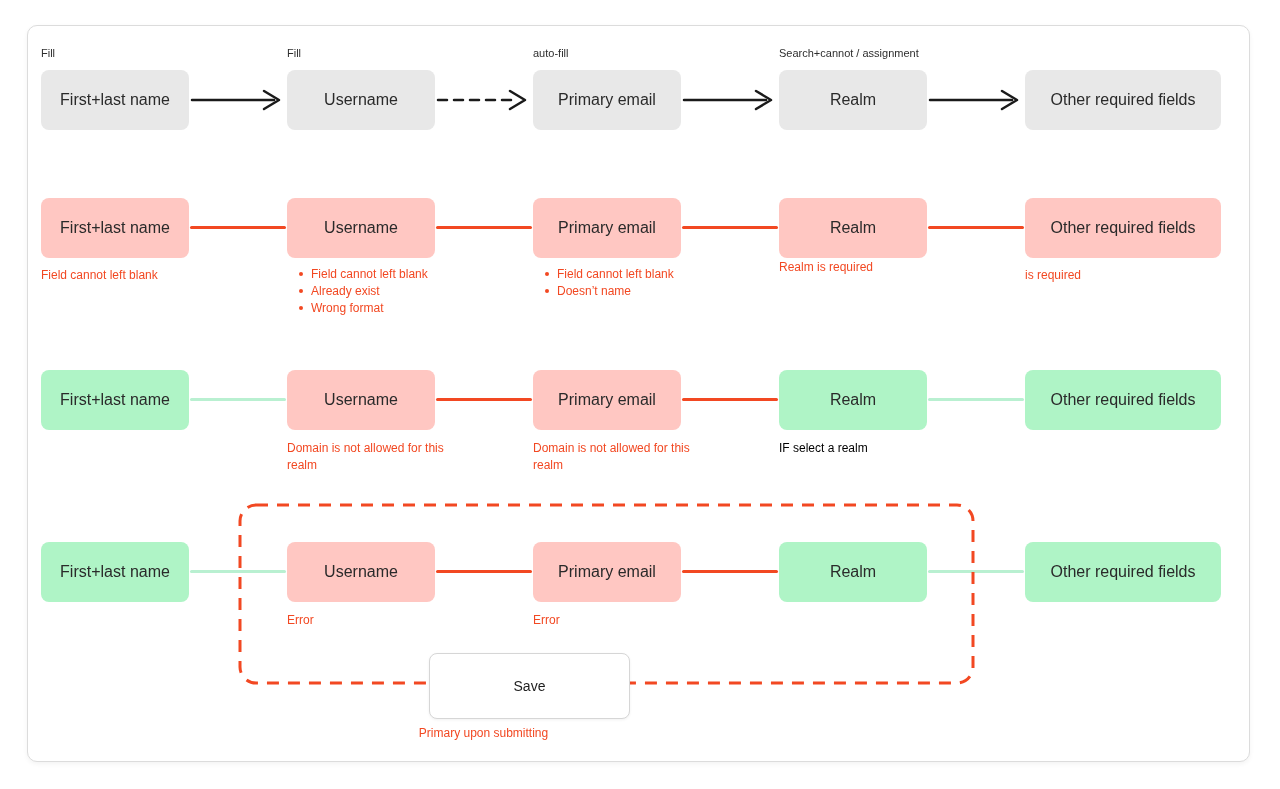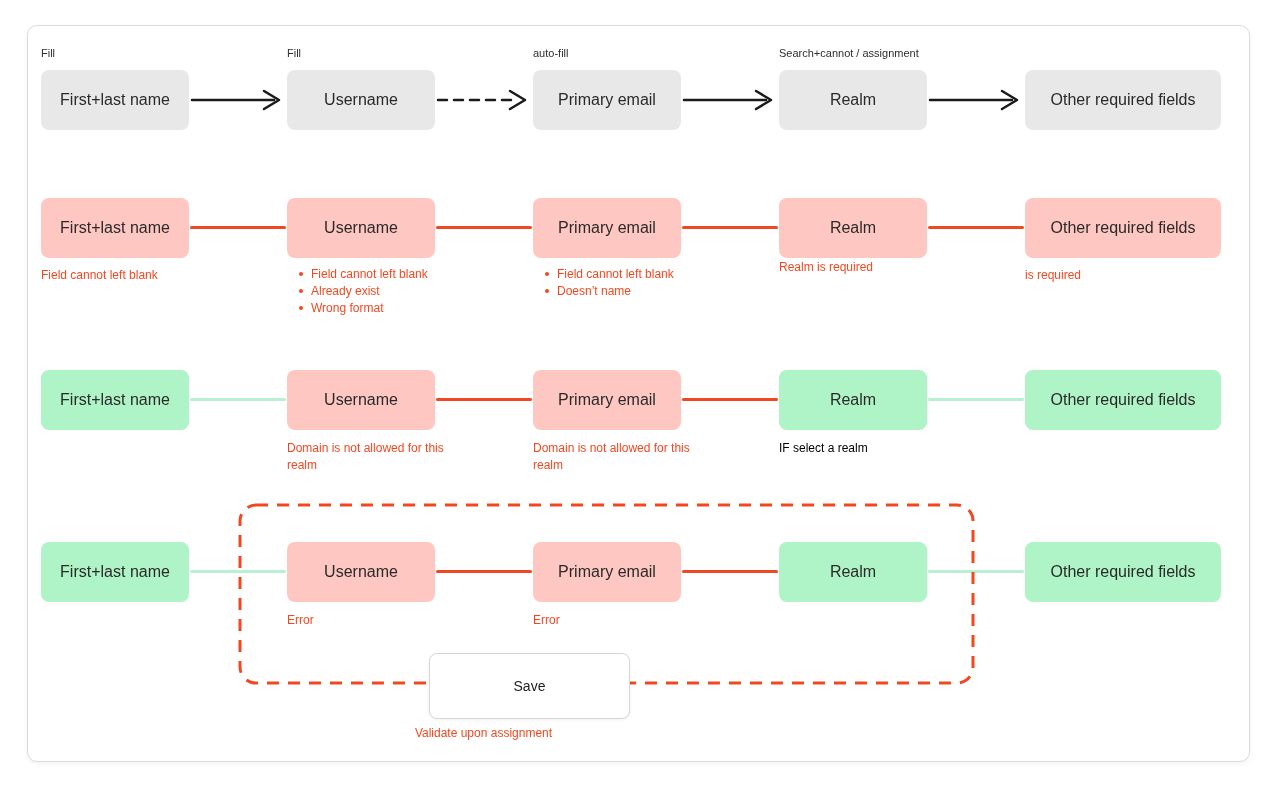--- a/index.html
+++ b/index.html
@@ -173,14 +173,14 @@
   <div class="hline line-red" style="left:436px;top:570px;width:96px"></div>
   <div class="hline line-red" style="left:682px;top:570px;width:96px"></div>
   <div class="hline line-green" style="left:928px;top:570px;width:96px"></div>
 
   <div class="note note-red" style="left:287px;top:612px">Error</div>
   <div class="note note-red" style="left:533px;top:612px">Error</div>
 
   <div class="save-btn">
       <span>Save</span>
     </div>
-  <div class="footer-note">Validate upon assignment</div>
+  <div class="footer-note">Primary upon submitting</div>
 </div>
 
 </body></html>

